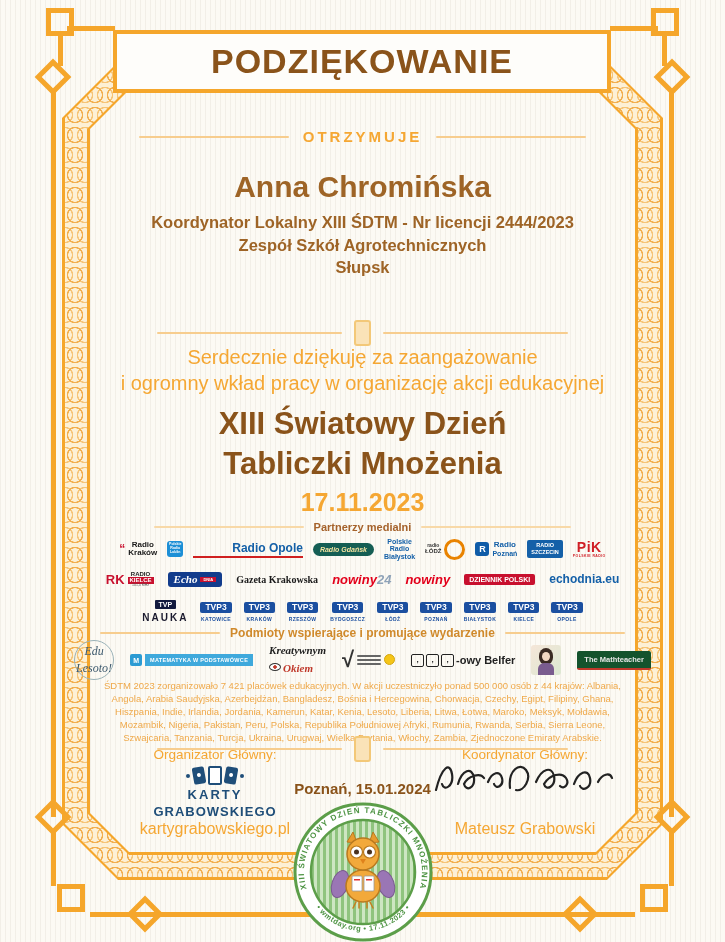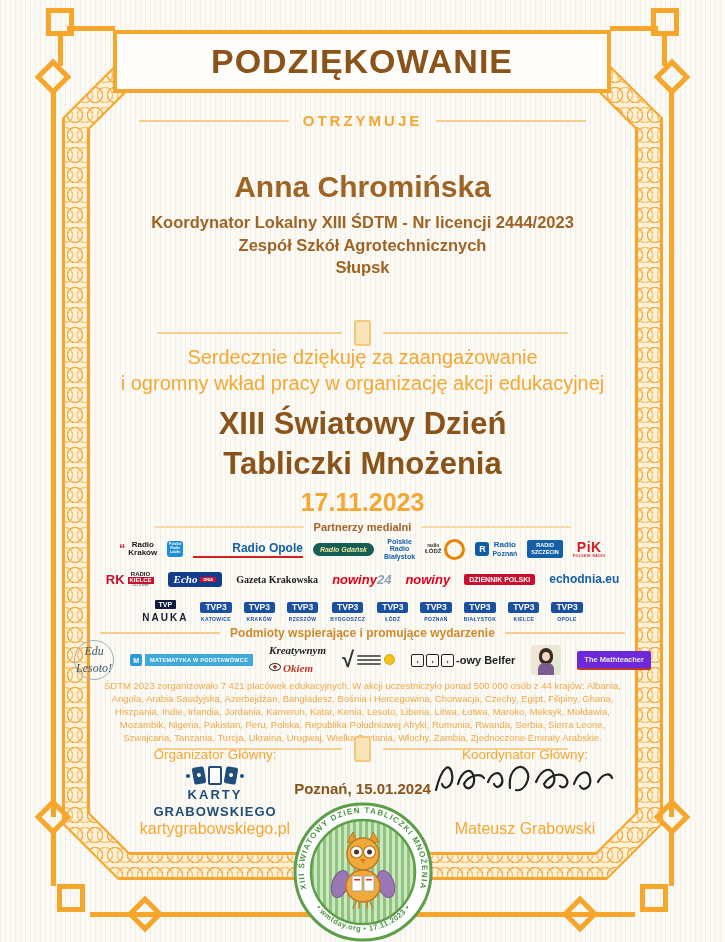--- a/index.html
+++ b/index.html
@@ -95,21 +95,21 @@
   .sqlines{display:flex;flex-direction:column;gap:2px;}
   .sqline{width:24px;height:2px;background:#666;border-radius:1px;}
   .bulb{width:9px;height:9px;background:#F5C518;border-radius:50%;border:1px solid #D4A60F;}
   .key{width:11px;height:11px;border:1.5px solid #222;border-radius:2px;font-size:8px;font-weight:800;color:#222;
        display:flex;align-items:center;justify-content:center;line-height:1;}
   .belfer{font-size:11px;font-weight:800;color:#222;}
   .girl{width:30px;height:30px;border-radius:3px;background:linear-gradient(135deg,#F5E6D8,#DCE8D2);position:relative;overflow:hidden;}
   .girl .hair{position:absolute;left:8px;top:3px;width:14px;height:16px;border-radius:50% 50% 40% 40%;background:#3A2A22;}
   .girl .face{position:absolute;left:11px;top:7px;width:8px;height:9px;border-radius:50%;background:#F2D8C2;}
   .girl .dress{position:absolute;left:7px;top:18px;width:16px;height:12px;border-radius:6px 6px 0 0;background:#7A5C8E;}
-  .mathtea{background:#6d28d9;color:#E8E8E8;font-size:7.5px;font-weight:800;padding:4px 7px;border-radius:2px;
+  .mathtea{background:#14532d;color:#E8E8E8;font-size:7.5px;font-weight:800;padding:4px 7px;border-radius:2px;
        border-bottom:2px solid #C0392B;}
   
   .kg{position:absolute;left:110px;width:210px;top:766px;display:flex;flex-direction:column;align-items:center;gap:2px;z-index:5;}
   .kg-cards{display:flex;align-items:center;gap:3px;}
   .kg-dot{width:4px;height:4px;border-radius:50%;background:#1F4E79;}
   .kg-card{width:12px;height:17px;border-radius:2px;background:#1F4E79;position:relative;}
   .kg-card.mid{background:#fff;border:2px solid #1F4E79;width:10px;height:15px;}
   .kg-card .pip{position:absolute;left:4px;top:6px;width:4px;height:4px;border-radius:50%;background:#fff;}
   .kg-t1{font-size:13px;font-weight:800;color:#1F4E79;letter-spacing:2px;}
   .kg-t2{font-size:13px;font-weight:800;color:#1F4E79;letter-spacing:1px;}
@@ -148,21 +148,21 @@
     <div class="dm" style="left:40px;top:804px;"></div>
     <div class="dm" style="left:659px;top:804px;"></div>
     <div class="dm" style="left:132px;top:901px;"></div>
     <div class="dm" style="left:567px;top:901px;"></div>
   </div>
 
   <div class="banner">
     <span>PODZIĘKOWANIE</span>
   </div>
 
-  <div class="frow" style="top:112px;gap:14px;">
+  <div class="frow" style="top:128px;gap:14px;">
     <div class="hline" style="width:150px;"></div>
     <span class="otrzymuje">OTRZYMUJE</span>
     <div class="hline" style="width:150px;"></div>
   </div>
 
   <div class="trow name" style="top:170px;">Anna Chromińska</div>
   <div class="trow sub" style="top:213px;">Koordynator Lokalny XIII ŚDTM - Nr licencji 2444/2023</div>
   <div class="trow sub" style="top:258px;">Słupsk</div>
   <div class="trow sub" style="top:236px;">Zespół Szkół Agrotechnicznych</div>
 

